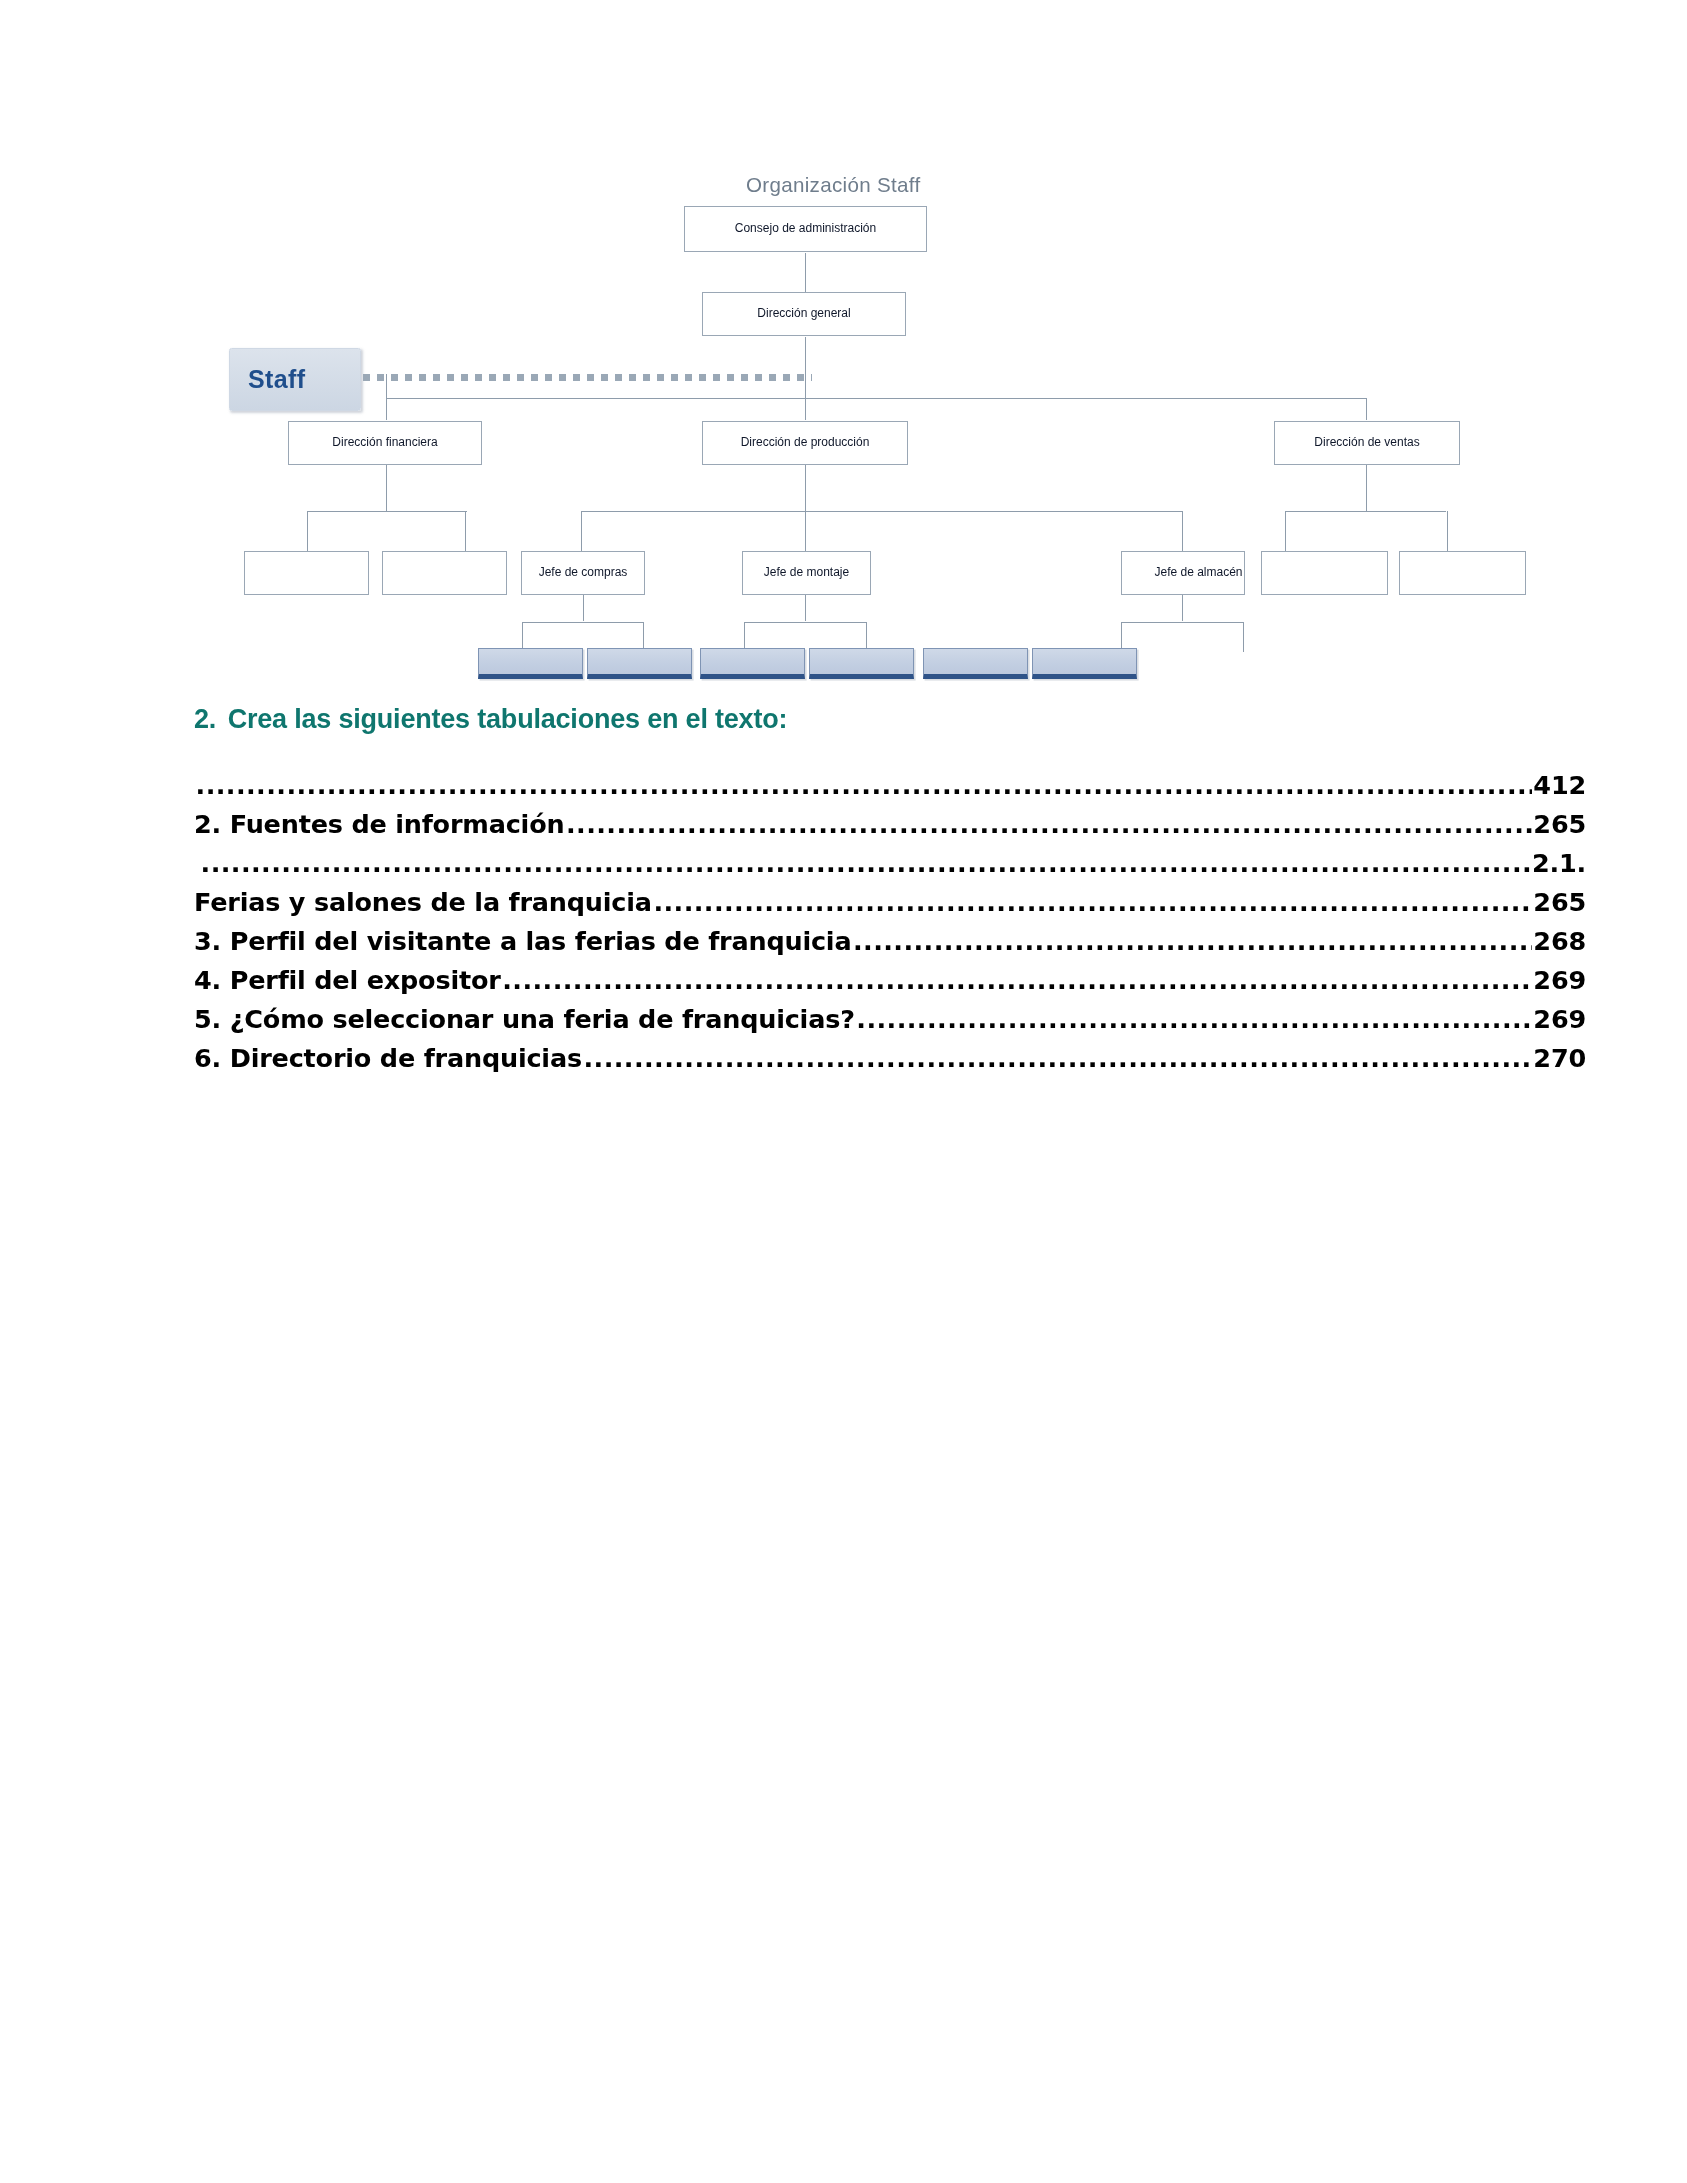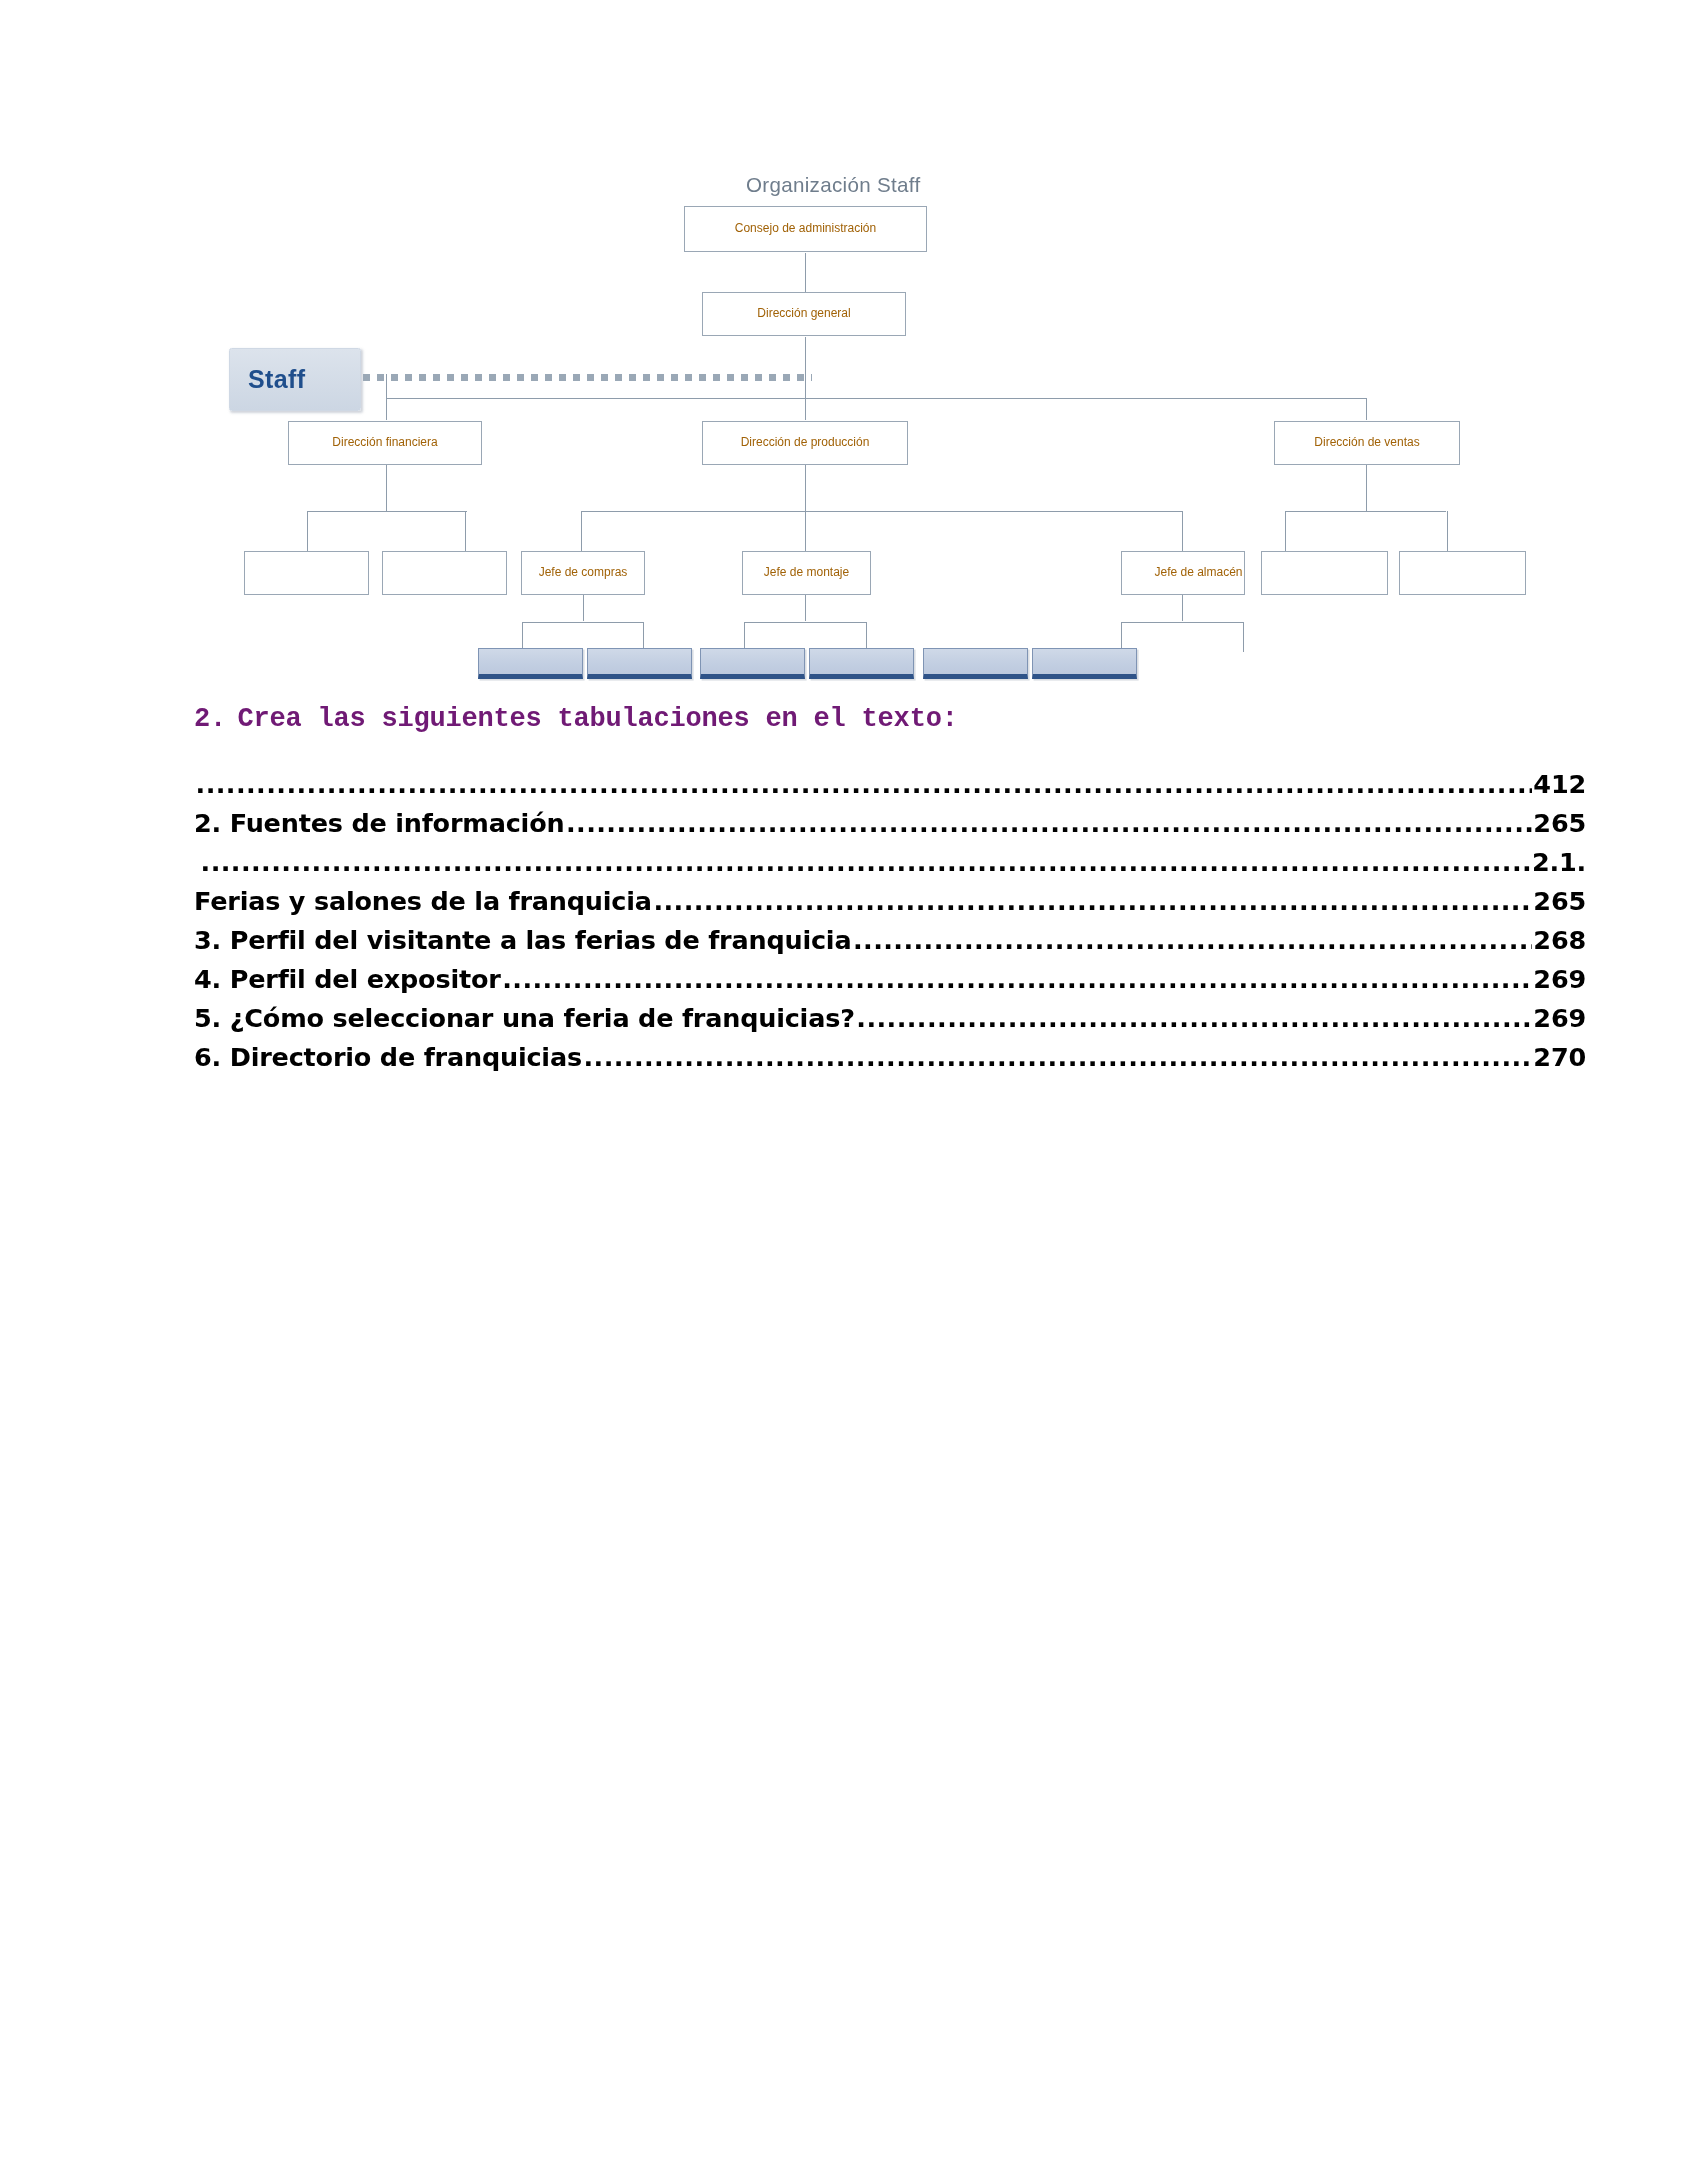--- a/index.html
+++ b/index.html
@@ -32,21 +32,21 @@
     letter-spacing: 0.3px;
     font-family: "Liberation Sans", sans-serif;
     white-space: nowrap;
   }
 
   .node {
     position: absolute;
     box-sizing: border-box;
     border: 1.3px solid #9aa7b5;
     background: #ffffff;
-    color: #a16207;
+    color: #0f172a;
     font-size: 12px;
     display: flex;
     align-items: center;
     justify-content: center;
     text-align: center;
     line-height: 1.1;
     white-space: nowrap;
   }
   .node.empty { color: transparent; }
 
@@ -94,24 +94,24 @@
   }
 
   
   #body-text {
     position: absolute;
     left: 194px;
     top: 704px;
     width: 1392px;
   }
   .heading {
-    font-family: Liberation Mono, monospace;
+    font-family: Liberation Sans, sans-serif;
     font-weight: bold;
     font-size: 27px;
-    color: #701a75;
+    color: #0f766e;
     white-space: nowrap;
     margin: 0 0 35px 0;
     letter-spacing: -0.2px;
   }
   .heading .num { margin-right: 11.5px; }
 
   .toc-line {
     font-family: "DejaVu Sans", sans-serif;
     font-weight: bold;
     font-size: 25.5px;

